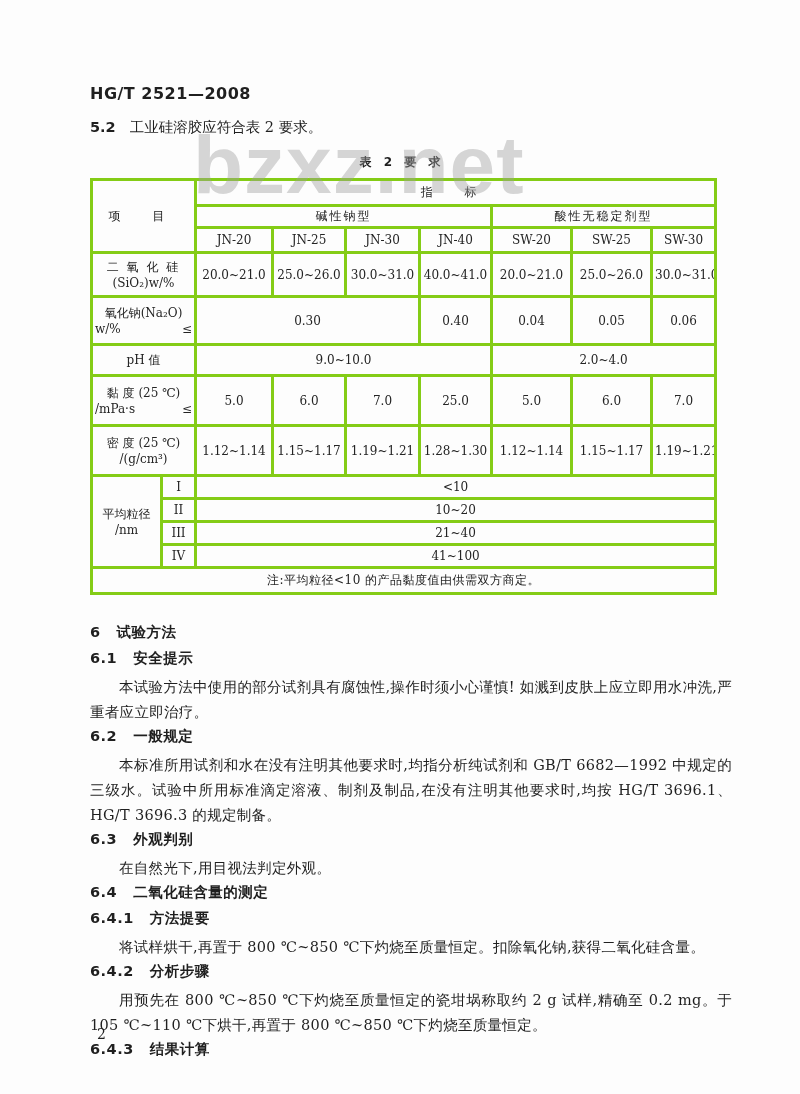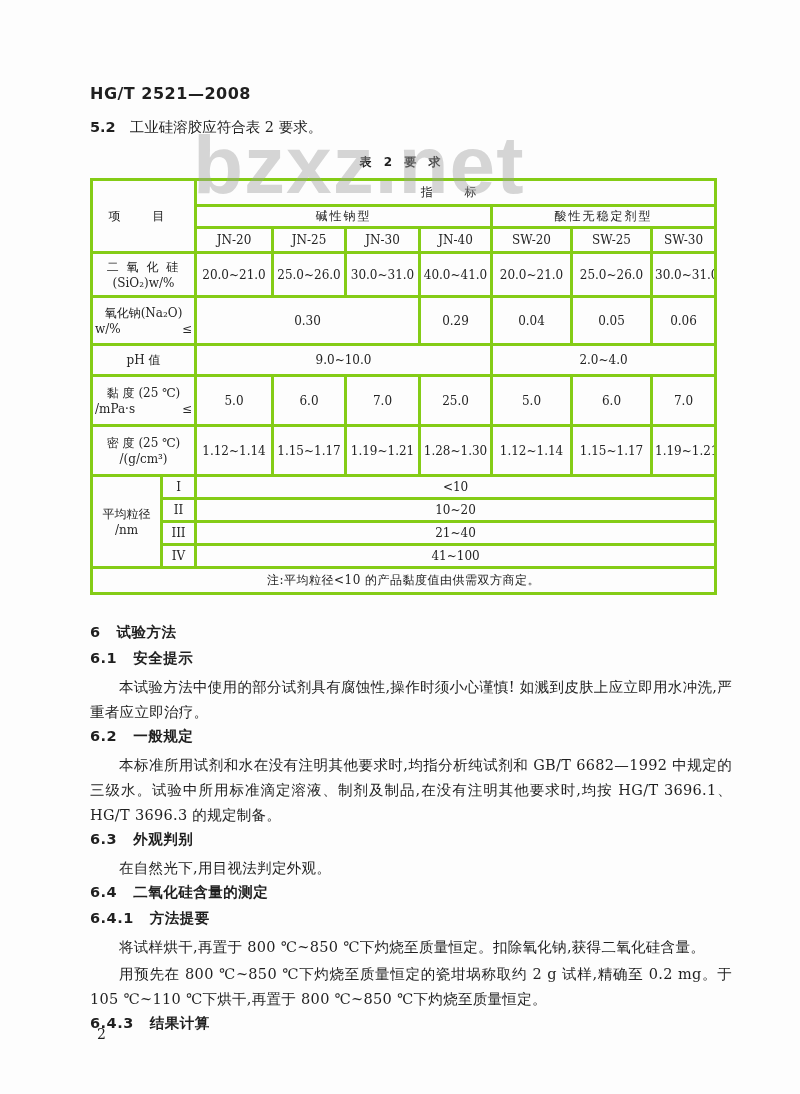--- a/index.html
+++ b/index.html
@@ -132,21 +132,21 @@
 
       <tr class="r-na2o">
         <td colspan="2" class="lbl">
           <div>氧化钠(Na₂O)</div>
           <div class="l2">
             <span>w/%</span>
             <span>≤</span>
           </div>
         </td>
         <td colspan="3">0.30</td>
-        <td>0.29</td>
+        <td>0.40</td>
         <td>0.04</td>
         <td>0.05</td>
         <td>0.06</td>
       </tr>
 
       <tr class="r-ph">
         <td colspan="2" class="lbl">
           <div>pH 值</div>
         </td>
         <td colspan="4">9.0~10.0</td>
@@ -233,20 +233,23 @@
 
       <div class="sec">
         <span class="sec-num">6.4</span><span>二氧化硅含量的测定</span>
       </div>
 
       <div class="sec">
         <span class="sec-num">6.4.1</span><span>方法提要</span>
       </div>
       <p class="para">将试样烘干,再置于 800 ℃~850 ℃下灼烧至质量恒定。扣除氧化钠,获得二氧化硅含量。</p>
 
+      <div class="sec">
+        <span class="sec-num">6.4.2</span><span>分析步骤</span>
+      </div>
       <p class="para">用预先在 800 ℃~850 ℃下灼烧至质量恒定的瓷坩埚称取约 2 g 试样,精确至 0.2 mg。于 105 ℃~110 ℃下烘干,再置于 800 ℃~850 ℃下灼烧至质量恒定。</p>
 
       <div class="sec">
         <span class="sec-num">6.4.3</span><span>结果计算</span>
       </div>
 
     </div>
 
   </div>
 

